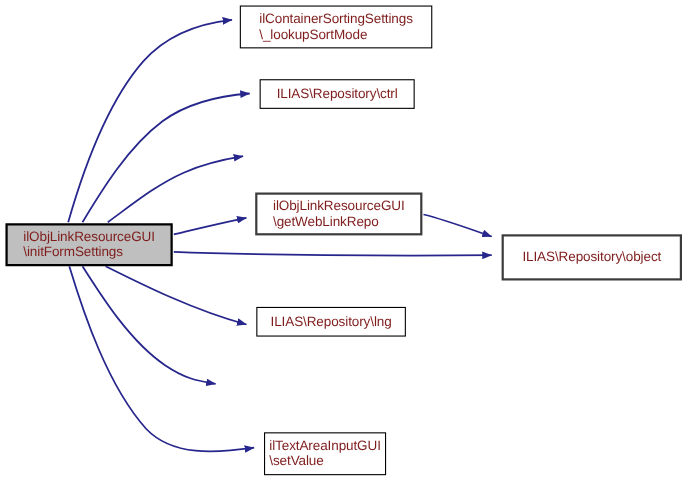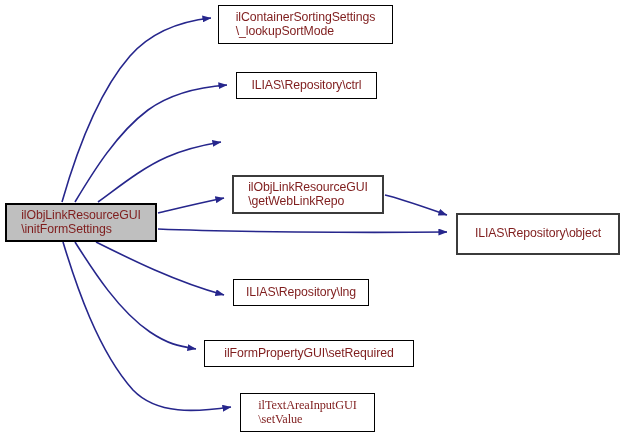--- a/index.html
+++ b/index.html
@@ -84,18 +84,17 @@
   <div class="gnode plain" style="left:236px; top:72px; width:141px; height:27px;">ILIAS\Repository\ctrl</div>
 
 
   <div class="gnode thick" style="left:232px; top:175px; width:152px; height:39px;">ilObjLinkResourceGUI
 \getWebLinkRepo</div>
 
   <div class="gnode thick" style="left:456px; top:213px; width:164px; height:42px;">ILIAS\Repository\object</div>
 
   <div class="gnode plain" style="left:233px; top:279px; width:136px; height:27px;">ILIAS\Repository\lng</div>
 
-  <div class="gnode plain" style="left:204px; top:340px; width:210px; height:27px;">ilFormPropertyGUI\setRequired</div>
 
-  <div class="gnode plain" style="left:240px; top:393px; width:135px; height:39px;font-family:Liberation Serif, serif;">ilTextAreaInputGUI
+  <div class="gnode plain" style="left:240px; top:393px; width:111px; height:39px;">ilTextAreaInputGUI
 \setValue</div>
 
 </div>
 
 </body></html>

